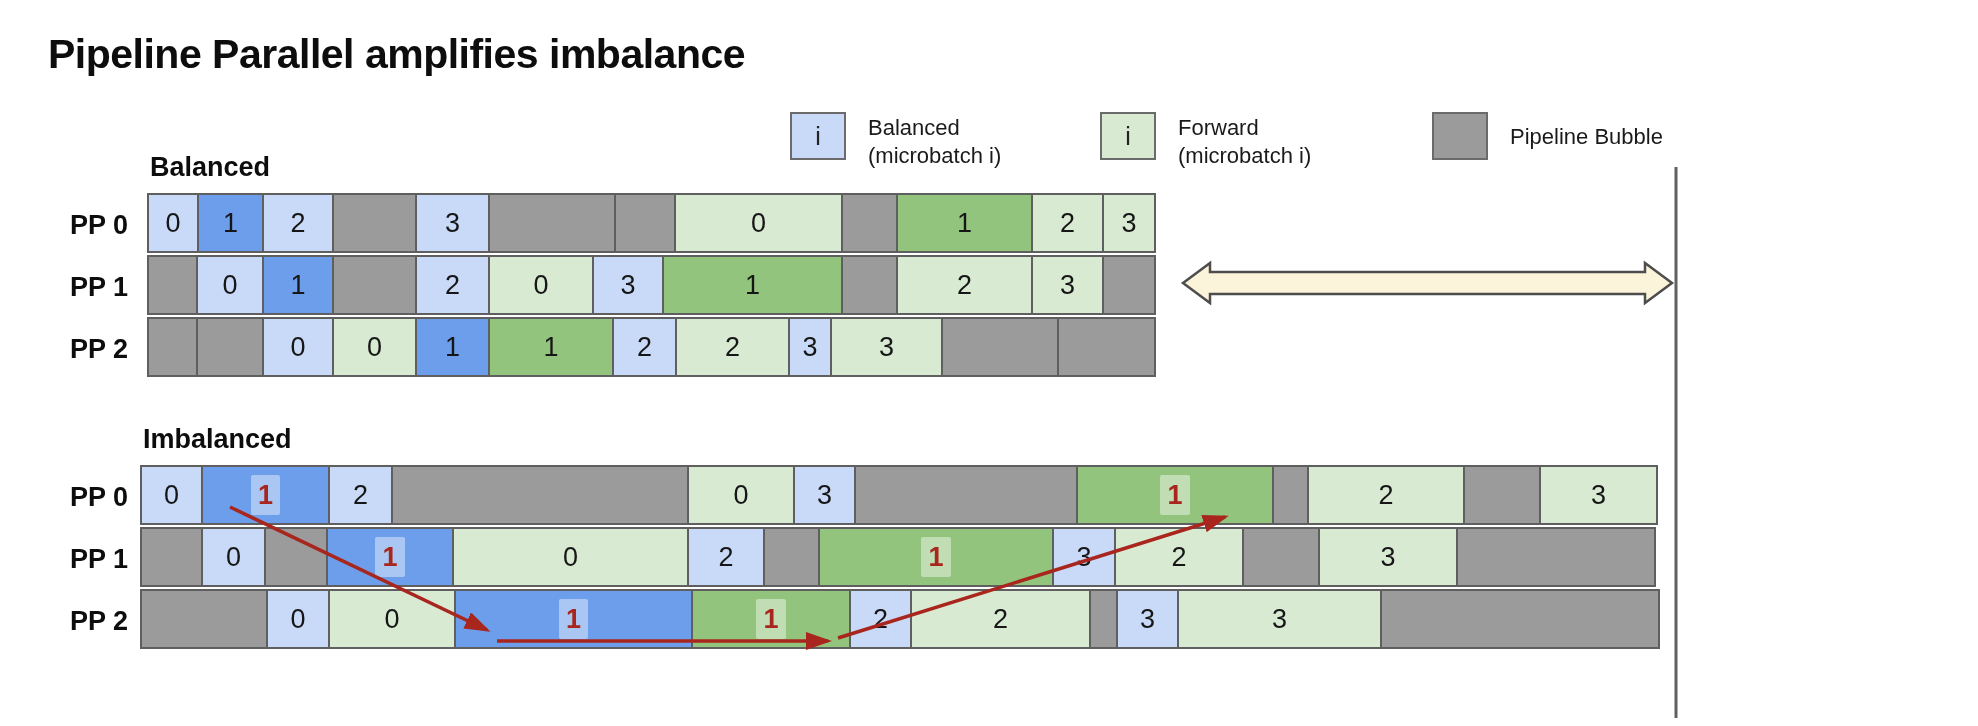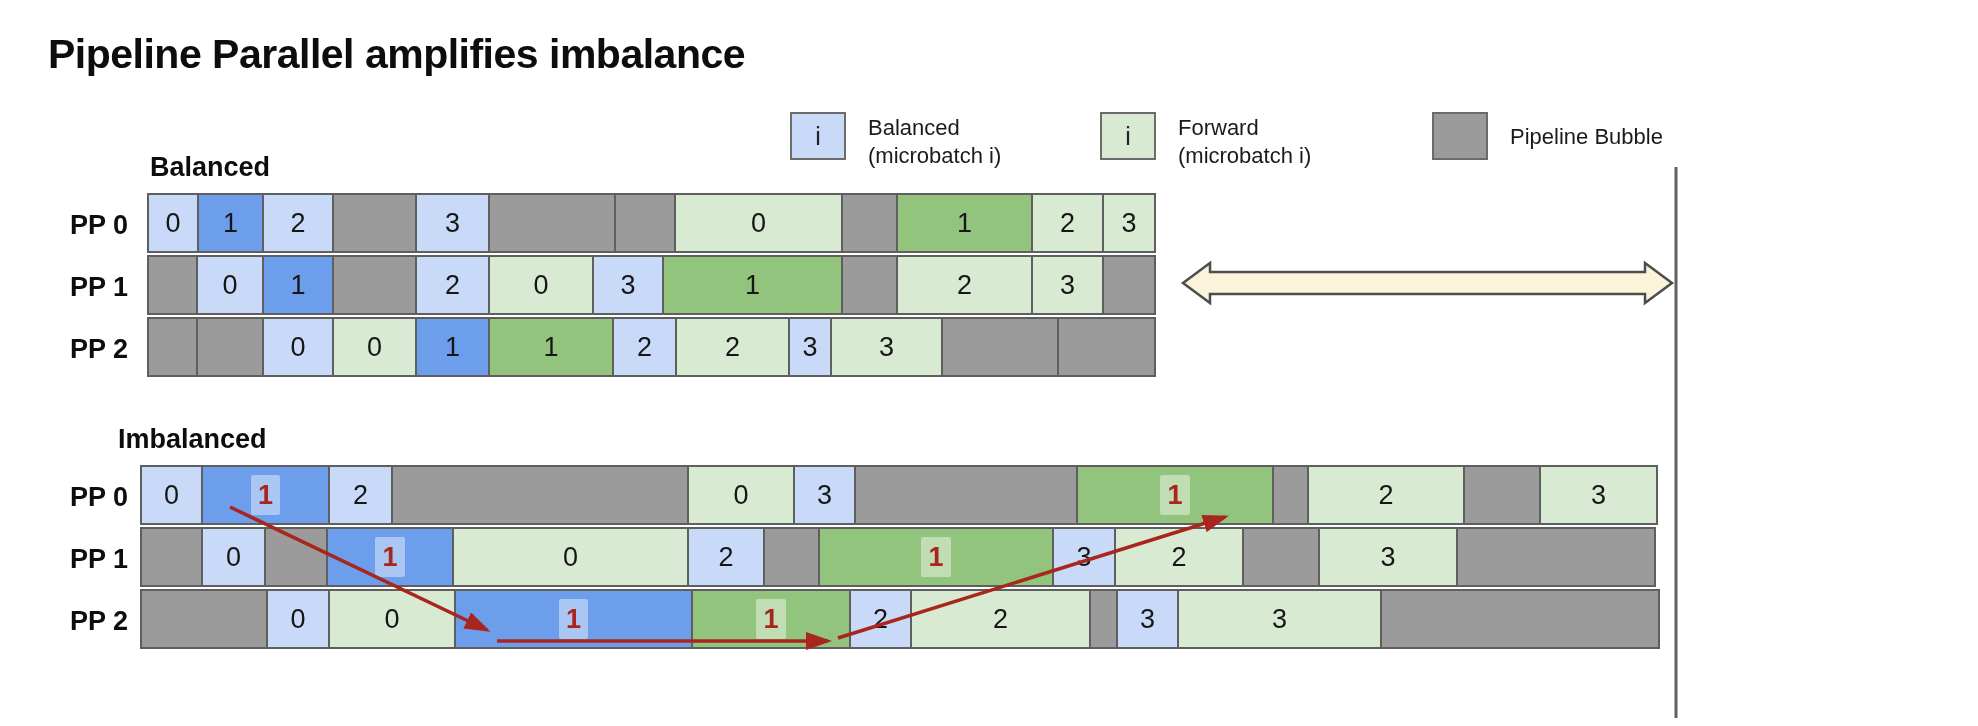--- a/index.html
+++ b/index.html
@@ -167,21 +167,21 @@
           <div class="cell" style="width: 113px; background: rgb(217, 234, 211); border-color: rgb(95, 95, 95);">
             <span>3</span>
           </div>
           <div class="cell" style="width: 118px; background: rgb(155, 155, 155); border-color: rgb(95, 95, 95);"></div>
           <div class="cell" style="width: 99px; background: rgb(155, 155, 155); border-color: rgb(95, 95, 95);"></div>
         </div>
       </div>
   </div>
 
   <div class="section" style="left:40px;top:424px;">
-    <div class="section-heading" style="margin-left:78px;">Imbalanced</div>
+    <div class="section-heading" style="margin-left:103px;">Imbalanced</div>
     <div class="grid">
         <div class="grid-row">
           <div class="row-label" style="width: 100px; padding-right: 12px;">PP 0</div>
           <div class="cell" style="width: 63px; background: rgb(201, 218, 248); border-color: rgb(95, 95, 95);">
             <span>0</span>
           </div>
           <div class="cell" style="width: 129px; background: rgb(109, 158, 235); border-color: rgb(95, 95, 95);">
             <span class="hl-label">1</span>
           </div>
           <div class="cell" style="width: 65px; background: rgb(201, 218, 248); border-color: rgb(95, 95, 95);">

